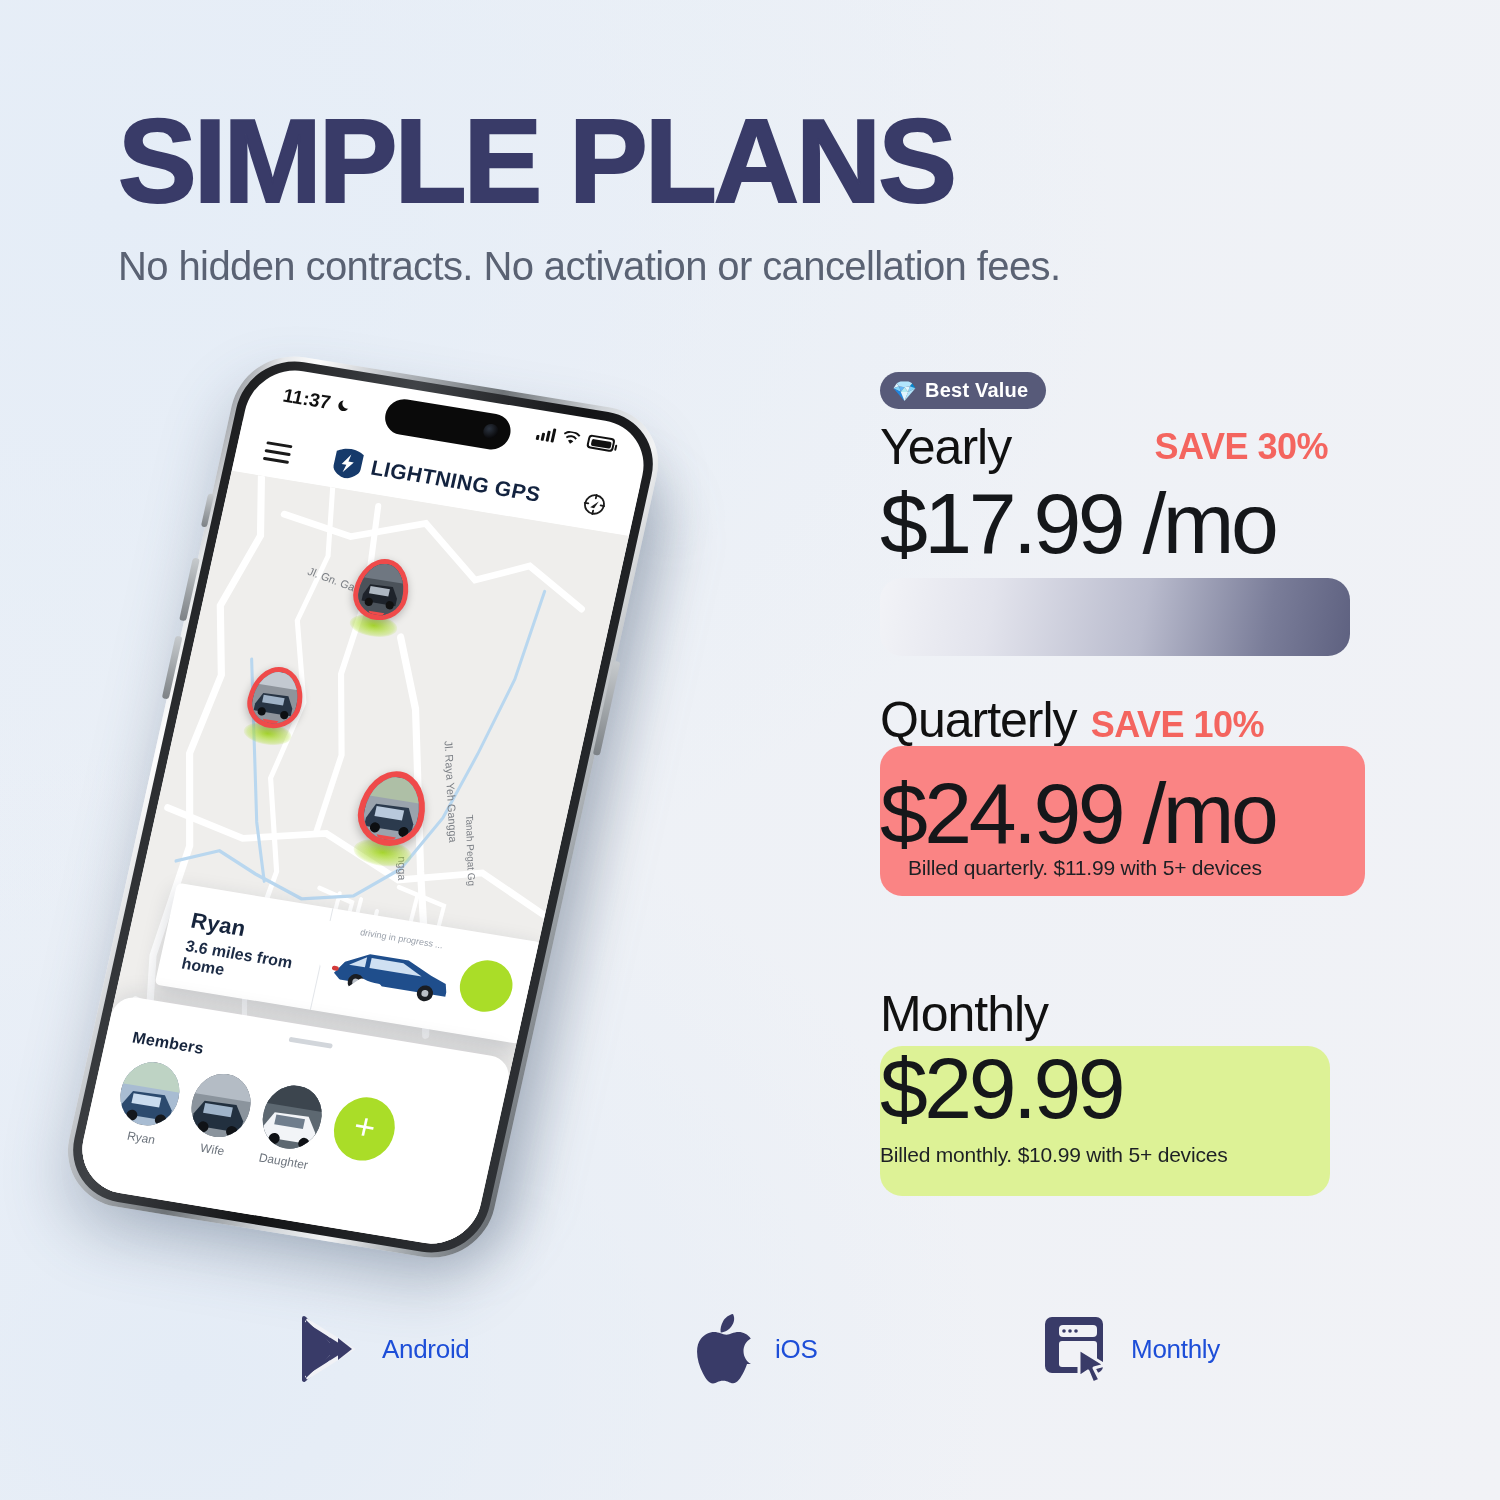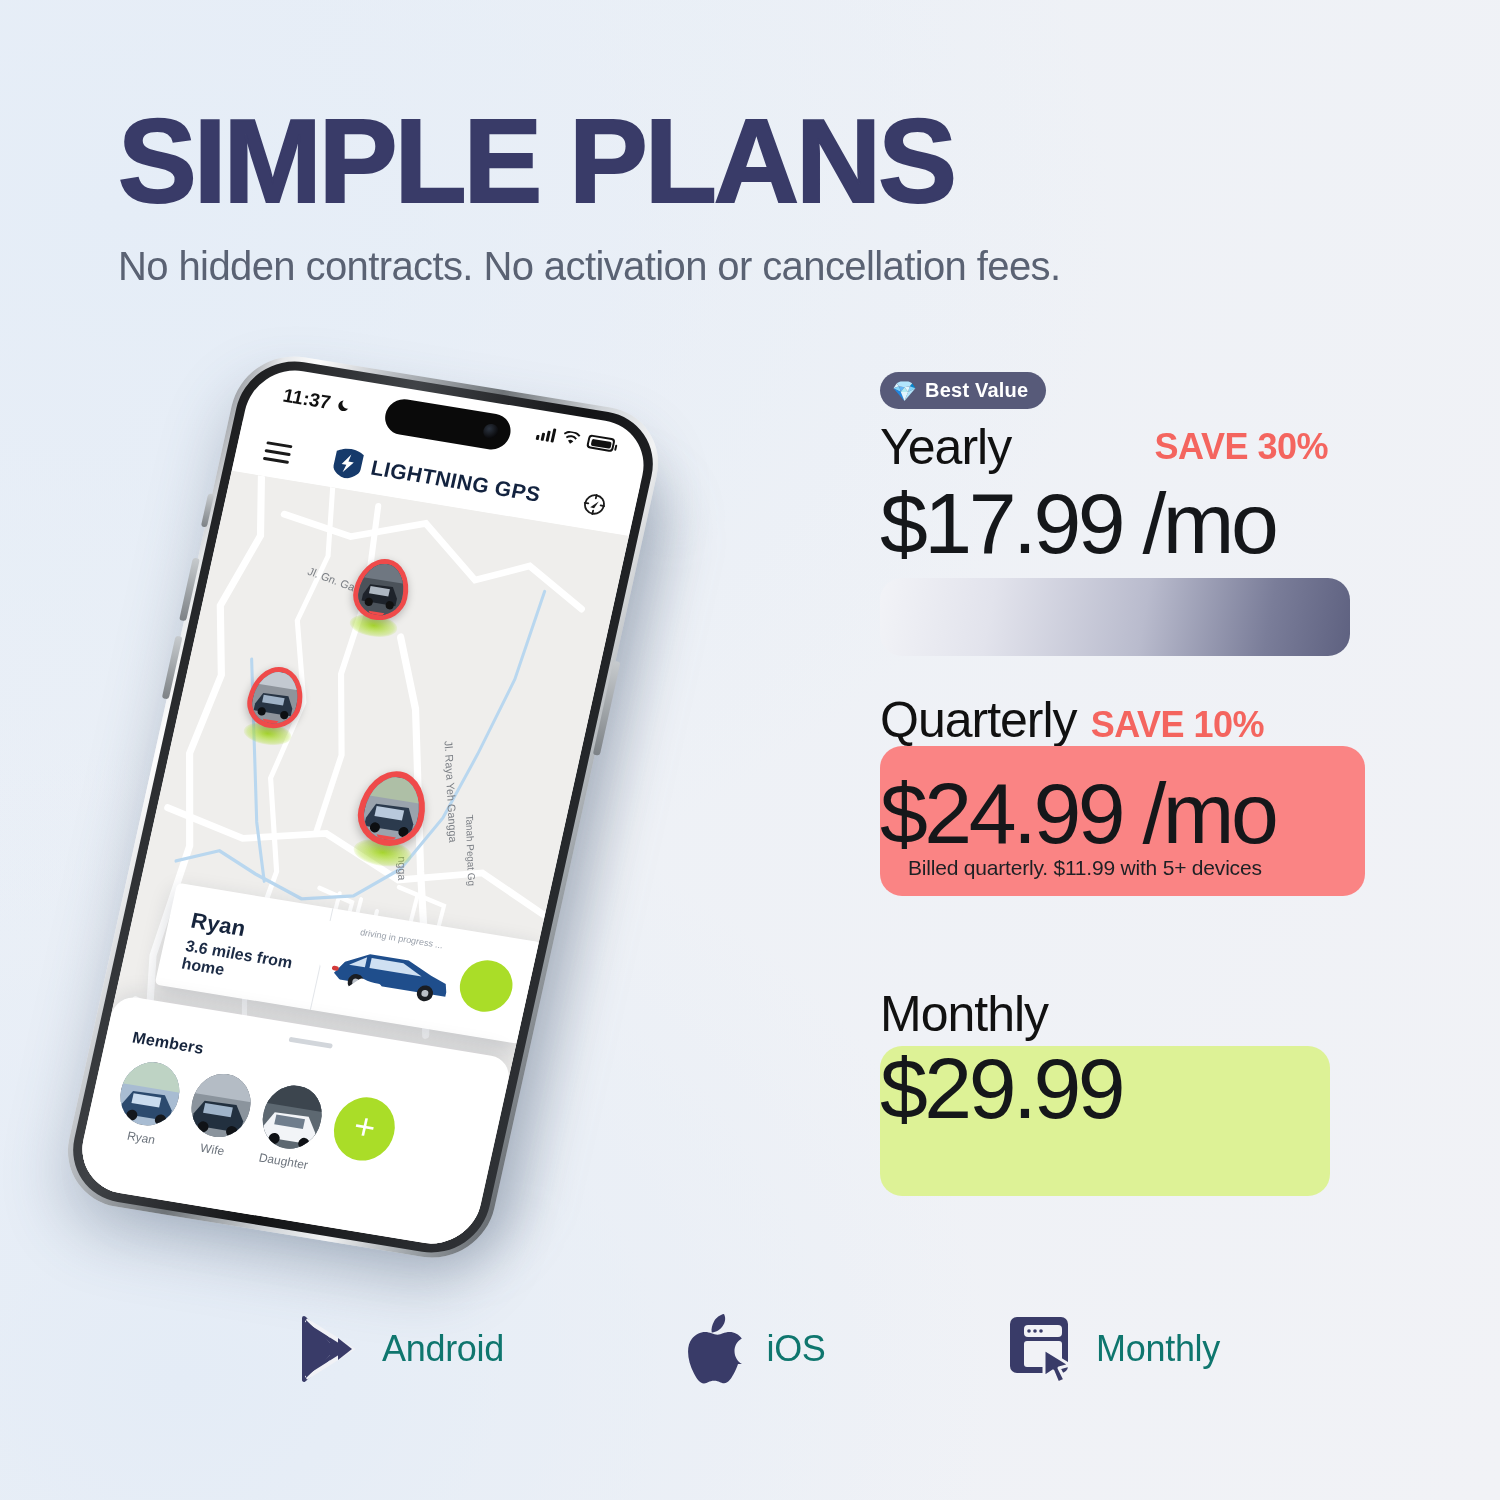--- a/index.html
+++ b/index.html
@@ -190,21 +190,21 @@
   #plan-yearly{ }
   #plan-yearly .badge-wrap{ margin-bottom:12px; }
   #plan-yearly .plan-row{ justify-content:space-between; align-items:center; padding-right:22px; }
 
   
   .platforms{
     position:absolute; left:300px; top:1312px; width:920px;
     display:flex; align-items:center; justify-content:space-between;
   }
   .plat{ display:flex; align-items:center; gap:18px; }
-  .plat-label{ font-size:36px; color:#0f766e; font-weight:500; letter-spacing:-.3px; }
+  .plat-label{ font-size:26px; color:#1d4ed8; font-weight:500; letter-spacing:-.3px; }
 </style>
 </head>
 <body>
 
 <div class="header">
   <div class="title">SIMPLE PLANS</div>
   <div class="subtitle">No hidden contracts. No activation or cancellation fees.</div>
 </div>
 
 <div class="phone-stage">
@@ -445,20 +445,21 @@
     <div class="fine" style="margin-top:0;padding-left:28px;">Billed quarterly. $11.99  with 5+ devices</div>
   </div>
 
   <div class="plan" id="plan-monthly" style="height:260px; margin-top:14px;">
     <div class="band band-monthly" style="top:58px; width:450px; height:150px;"></div>
     <div class="plan-row">
       <div class="plan-name">Monthly</div>
       <div class="save"></div>
     </div>
     <div class="price" style="margin-top:4px;">$29.99</div>
+    <div class="fine" style="margin-top:12px;">Billed monthly. $10.99  with 5+ devices</div>
   </div>
 </div>
 
 <div class="platforms">
 
   <div class="plat">
     <svg width="64" height="70" viewBox="0 0 64 70">
       <path d="M4 4 L40 35 L4 66 Z" fill="none" stroke="#393b68" stroke-width="4" stroke-linejoin="round"></path>
       <path d="M4 4 L40 35 L4 66 Z" fill="#393b68" opacity="0.0"></path>
       <path d="M6 6 L36 35 L6 64 Z" fill="#393b68"></path>

